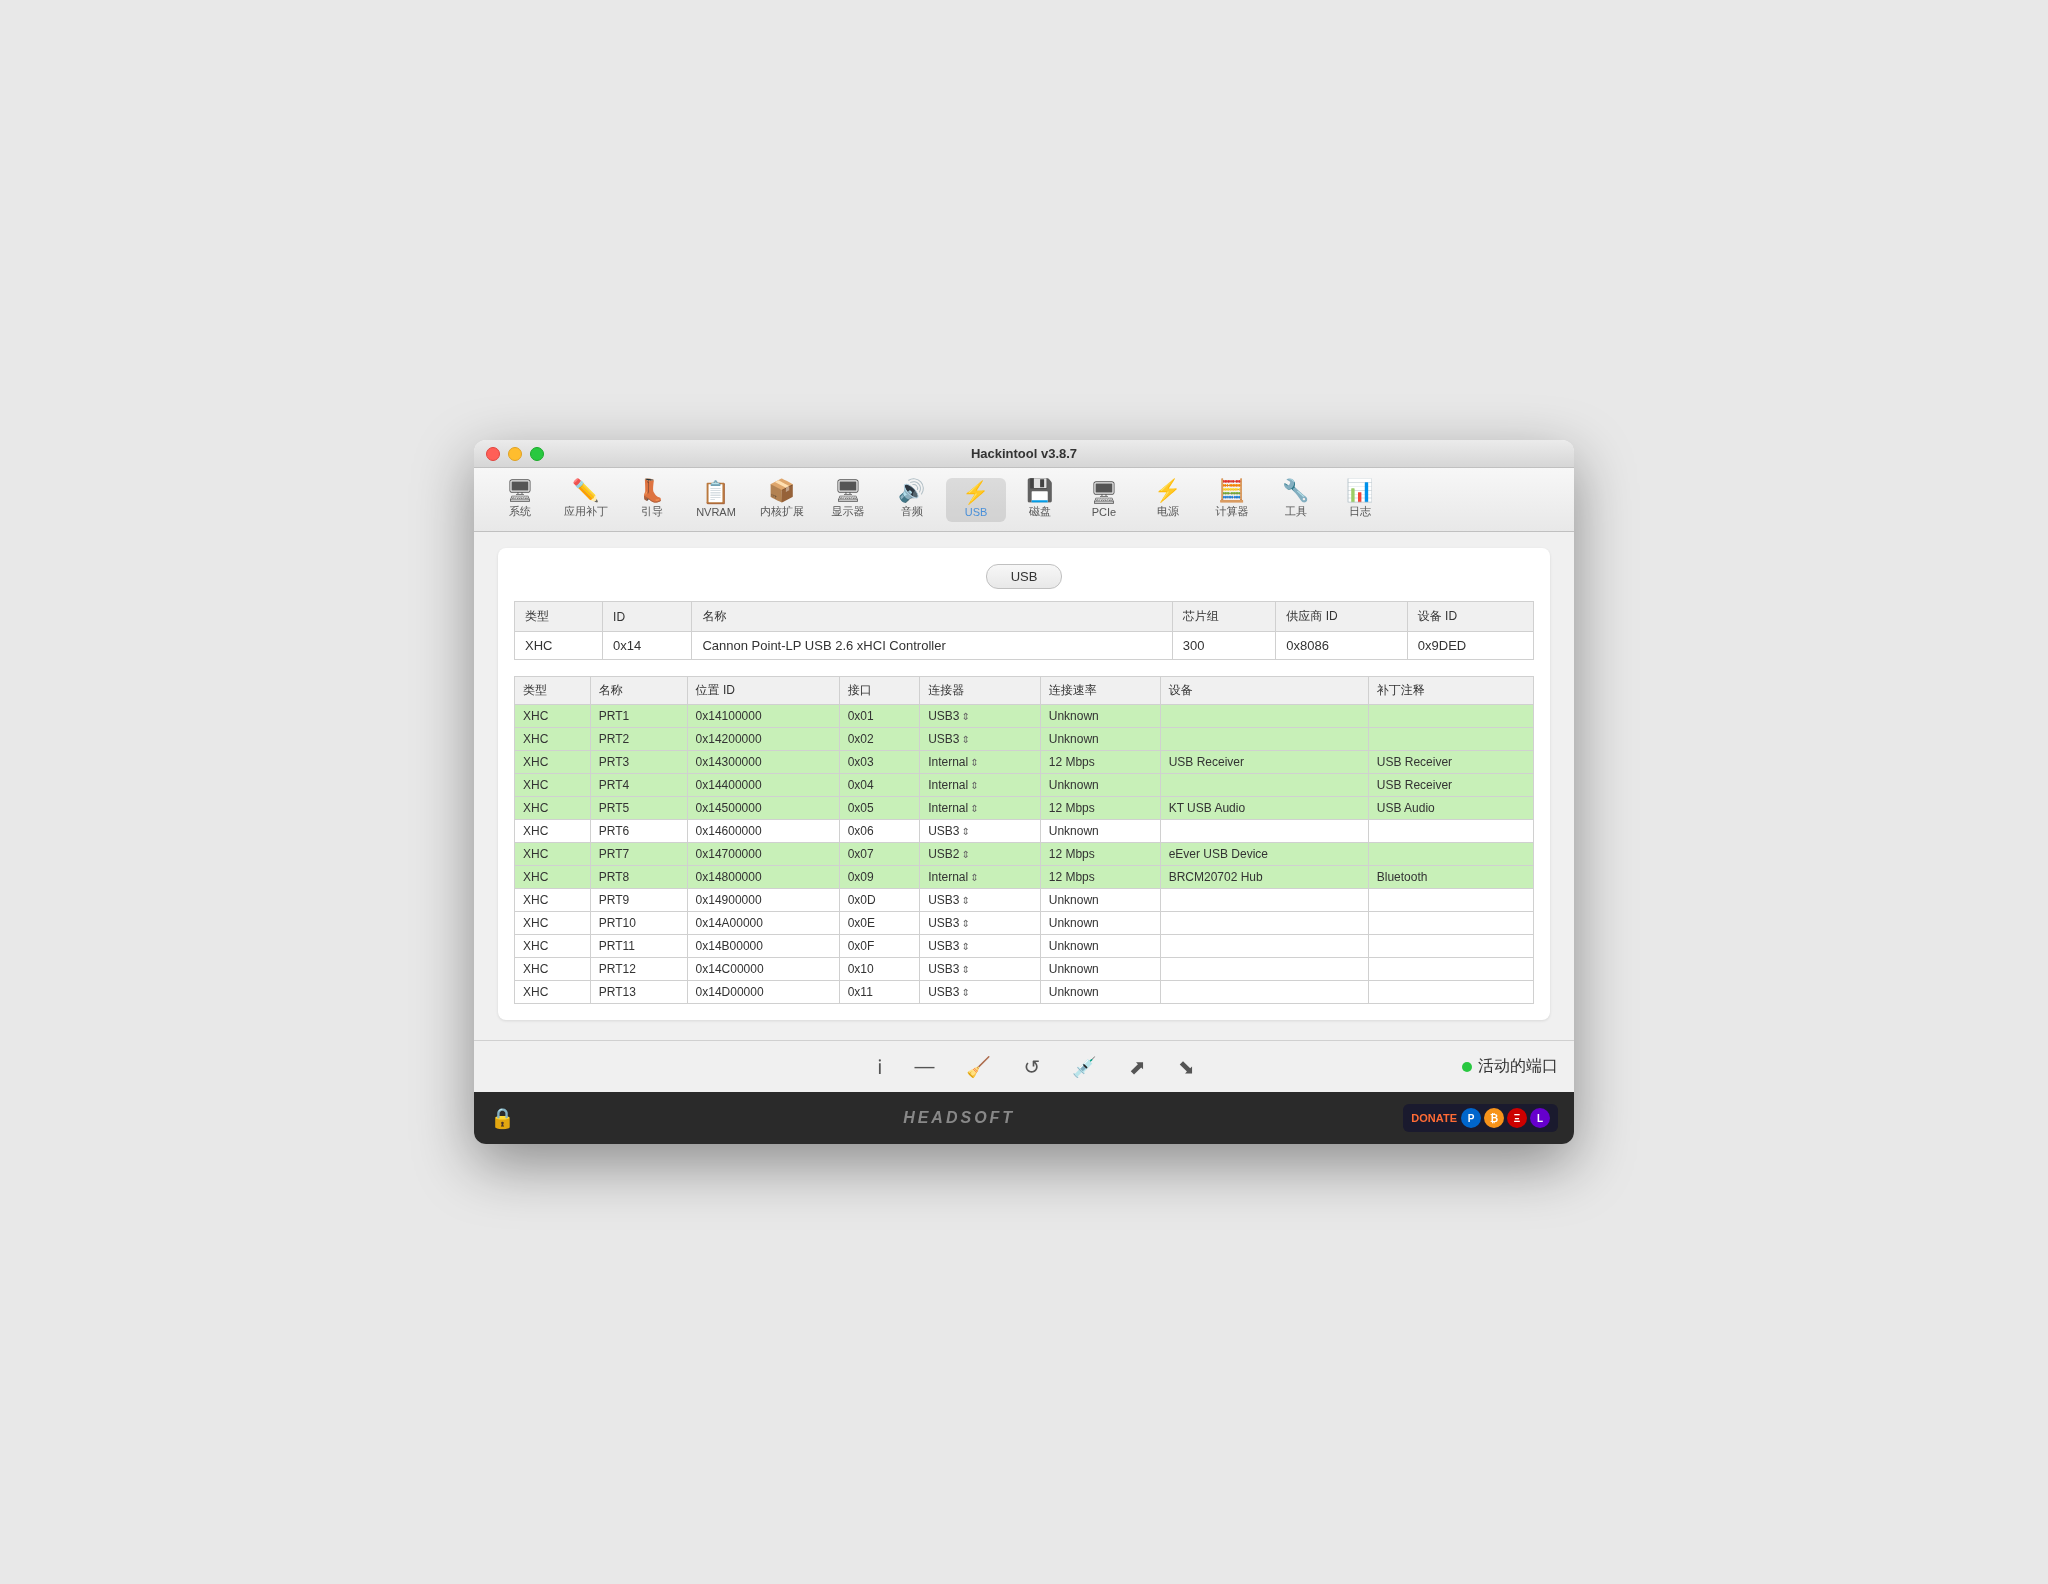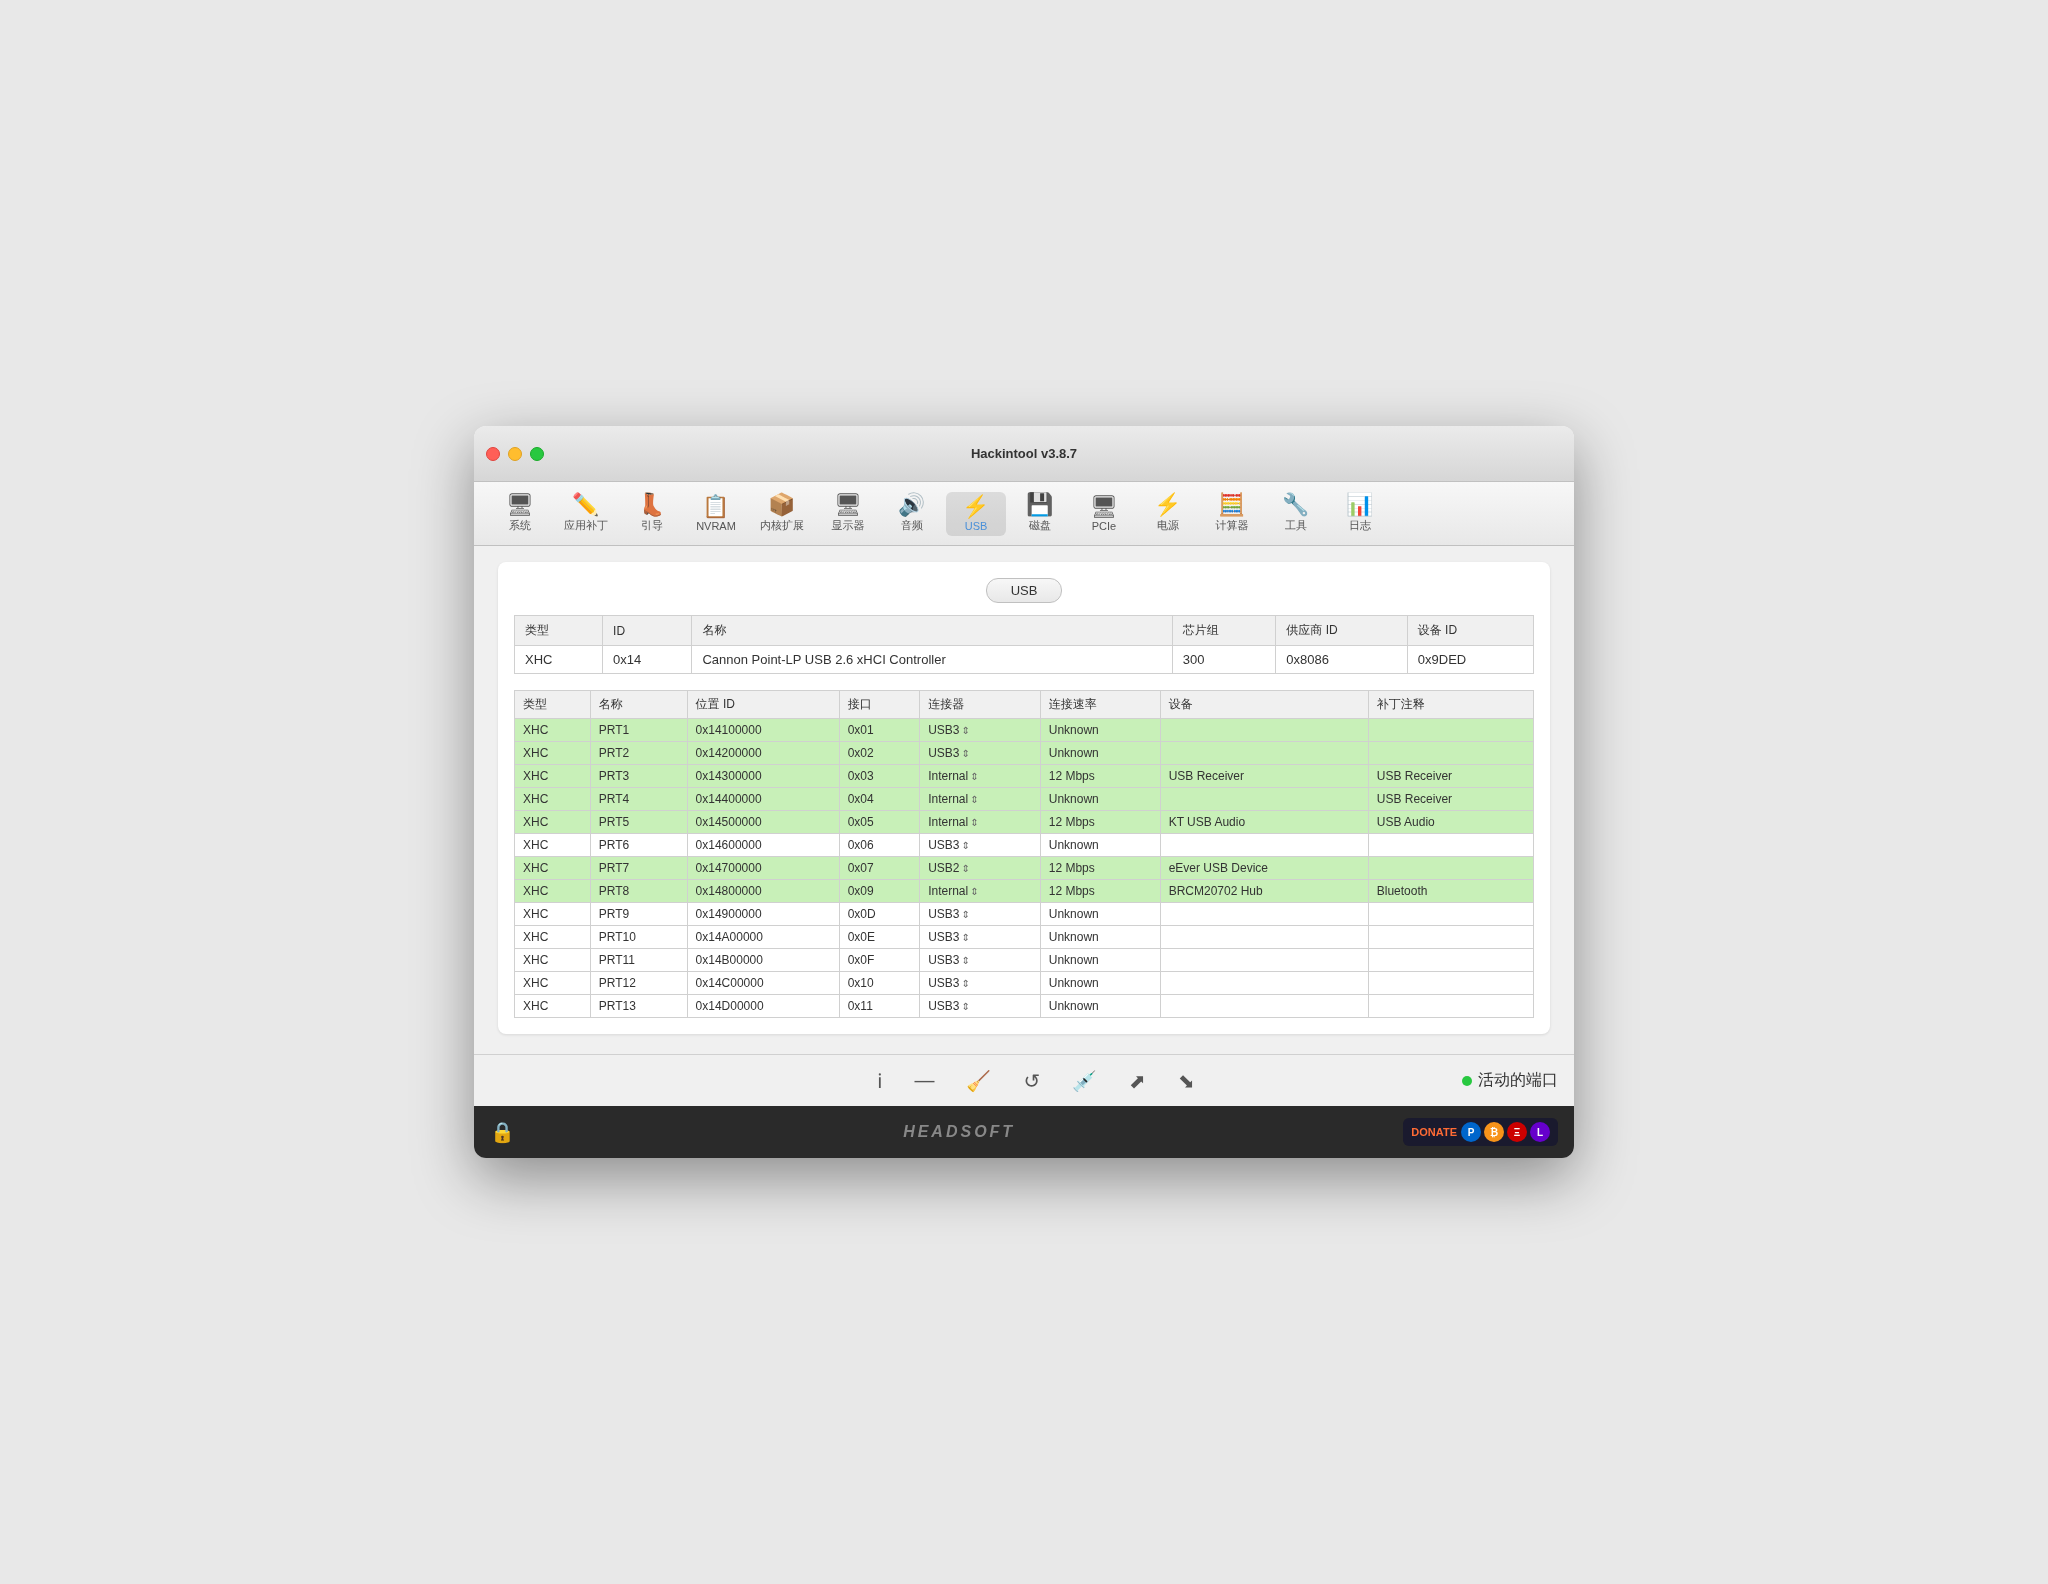--- a/index.html
+++ b/index.html
@@ -15,21 +15,21 @@
     }
     .window {
       width: 1100px;
       background: #f5f5f5;
       border-radius: 12px;
       box-shadow: 0 20px 60px rgba(0,0,0,0.4);
       overflow: hidden;
     }
     .titlebar {
       background: linear-gradient(to bottom, #ebebeb, #d6d6d6);
-      height: 56px;
+      height: 28px;
       display: flex;
       align-items: center;
       padding: 0 12px;
       border-bottom: 1px solid #c0c0c0;
       position: relative;
     }
     .titlebar-buttons {
       display: flex;
       gap: 8px;
     }

